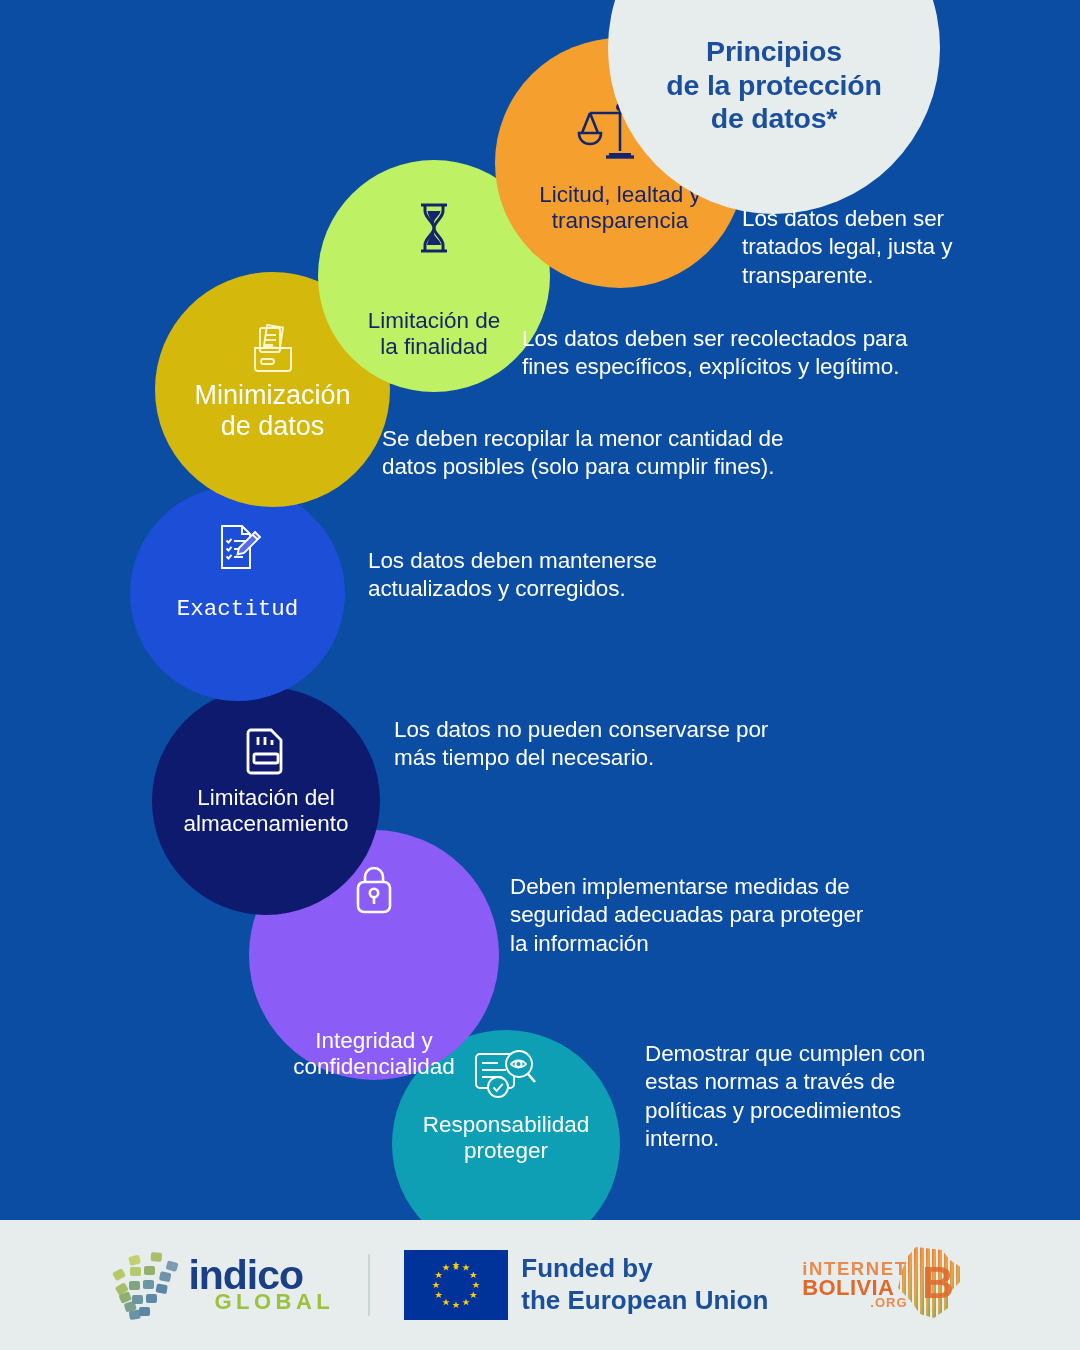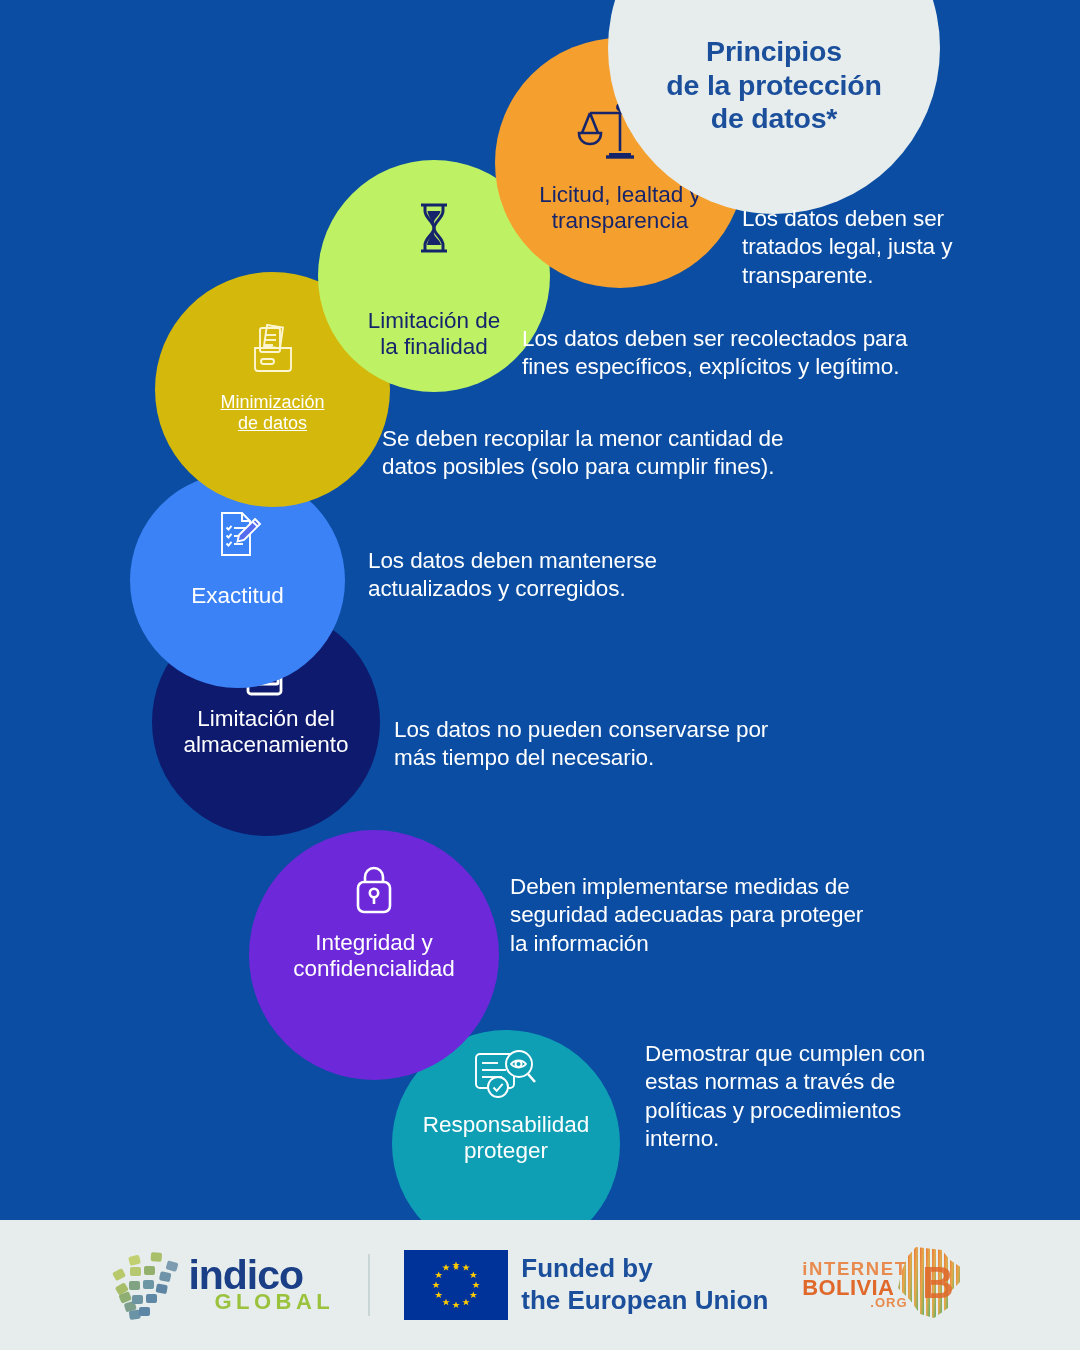--- a/index.html
+++ b/index.html
@@ -110,48 +110,48 @@
         <circle cx="46.5" cy="18" r="3"></circle>
         <line x1="56" y1="28" x2="63" y2="36" stroke-width="2.6"></line>
         <circle cx="26" cy="41" r="10" fill="#0f9fb5"></circle>
         <path d="M21.5 41.5l3.2 3.4 6-7"></path>
       </svg>
     </div>
     <div class="bub-label" style="color:#ffffff; font-size:22.5px; margin-top:6px;">Responsabilidad
 proteger</div>
   </div>
 
-  <div class="bubble" style="left:249px; top:830px; width:250px; height:250px; background:#6d28d9; z-index:8; padding-top:30px;">
+  <div class="bubble" style="left:249px; top:830px; width:250px; height:250px; background:#8b5cf6; z-index:8; padding-top:30px;justify-content:space-between;">
     <div class="icon-wrap" style="height:62px;">
       <svg width="48" height="58" viewBox="0 0 48 58" fill="none" stroke="#ffffff" stroke-width="2.6">
         <rect x="8" y="20" width="32" height="30" rx="6"></rect>
         <path d="M15 20v-5a9 9 0 0 1 18 0v5"></path>
         <circle cx="24" cy="31" r="4.2"></circle>
         <line x1="24" y1="34" x2="24" y2="42"></line>
       </svg>
     </div>
     <div class="bub-label" style="color:#ffffff; font-size:22.5px; margin-top:8px;">Integridad y
 confidencialidad</div>
   </div>
 
-  <div class="bubble" style="left:152px; top:608px; width:228px; height:228px; background:#0d1a6e; z-index:9; padding-top:36px;">
+  <div class="bubble" style="left:152px; top:687px; width:228px; height:228px; background:#0d1a6e; z-index:9; padding-top:36px;">
     <div class="icon-wrap" style="height:54px;">
       <svg width="44" height="52" viewBox="0 0 44 52" fill="none" stroke="#ffffff" stroke-width="2.8">
         <path d="M7 6h20l10 10v30a3 3 0 0 1-3 3H7a3 3 0 0 1-3-3V9a3 3 0 0 1 3-3z"></path>
         <line x1="14" y1="13" x2="14" y2="21"></line>
         <line x1="21" y1="13" x2="21" y2="21"></line>
         <line x1="28" y1="16" x2="28" y2="21"></line>
         <rect x="10" y="30" width="24" height="9" rx="1.5"></rect>
       </svg>
     </div>
     <div class="bub-label" style="color:#ffffff; font-size:22.5px; margin-top:8px;">Limitación del
 almacenamiento</div>
   </div>
 
-  <div class="bubble" style="left:130px; top:473px; width:215px; height:215px; background:#3b82f6; z-index:10; padding-top:34px;">
+  <div class="bubble" style="left:130px; top:486px; width:215px; height:215px; background:#1d4ed8; z-index:10; padding-top:34px;font-family:Liberation Mono, monospace;">
     <div class="icon-wrap" style="height:54px;">
       <svg width="52" height="52" viewBox="0 0 52 52" fill="none" stroke="#ffffff" stroke-width="1.9">
         <path d="M10 5h20l8 8v34H10z"></path>
         <path d="M30 5v8h8"></path>
         <path d="M14.5 19.5l2 2 3-3.6M14.5 27.5l2 2 3-3.6M14.5 35.5l2 2 3-3.6"></path>
         <line x1="22" y1="20" x2="34" y2="20"></line>
         <line x1="22" y1="28" x2="34" y2="28"></line>
         <line x1="22" y1="36" x2="31" y2="36"></line>
         <path d="M43 11l5 5-16 16-6.5 1.5L27 27z" fill="#566cf0"></path>
         <path d="M40.5 13.5l5 5"></path>
@@ -165,21 +165,21 @@
       <svg width="52" height="54" viewBox="0 0 52 54" fill="none" stroke="#fdf6d0" stroke-width="1.9">
         <path d="M20 4l16 2.5-3 21-16-2.5z"></path>
         <rect x="13" y="7" width="20" height="24" rx="2"></rect>
         <line x1="18" y1="14" x2="29" y2="14"></line>
         <line x1="18" y1="19" x2="29" y2="19"></line>
         <line x1="18" y1="24" x2="26" y2="24"></line>
         <path d="M8 27h36v20a3 3 0 0 1-3 3H11a3 3 0 0 1-3-3z"></path>
         <rect x="14" y="38" width="13" height="5" rx="2.5"></rect>
       </svg>
     </div>
-    <div class="bub-label" style="color:#ffffff; font-size:18px; margin-top:16px;text-decoration:underline;">Minimización
+    <div class="bub-label" style="color:#ffffff; font-size:27px; margin-top:4px;">Minimización
 de datos</div>
   </div>
 
   <div class="bubble" style="left:318px; top:160px; width:232px; height:232px; background:#bef264; z-index:12; padding-top:40px;">
     <div class="icon-wrap" style="height:56px;">
       <svg width="40" height="54" viewBox="0 0 40 54" fill="none" stroke="#16256b" stroke-width="3">
         <line x1="7" y1="4" x2="33" y2="4"></line>
         <line x1="7" y1="50" x2="33" y2="50"></line>
         <path d="M11 4v6c0 7 9 11 9 17s-9 10-9 17v6"></path>
         <path d="M29 4v6c0 7-9 11-9 17s9 10 9 17v6"></path>

